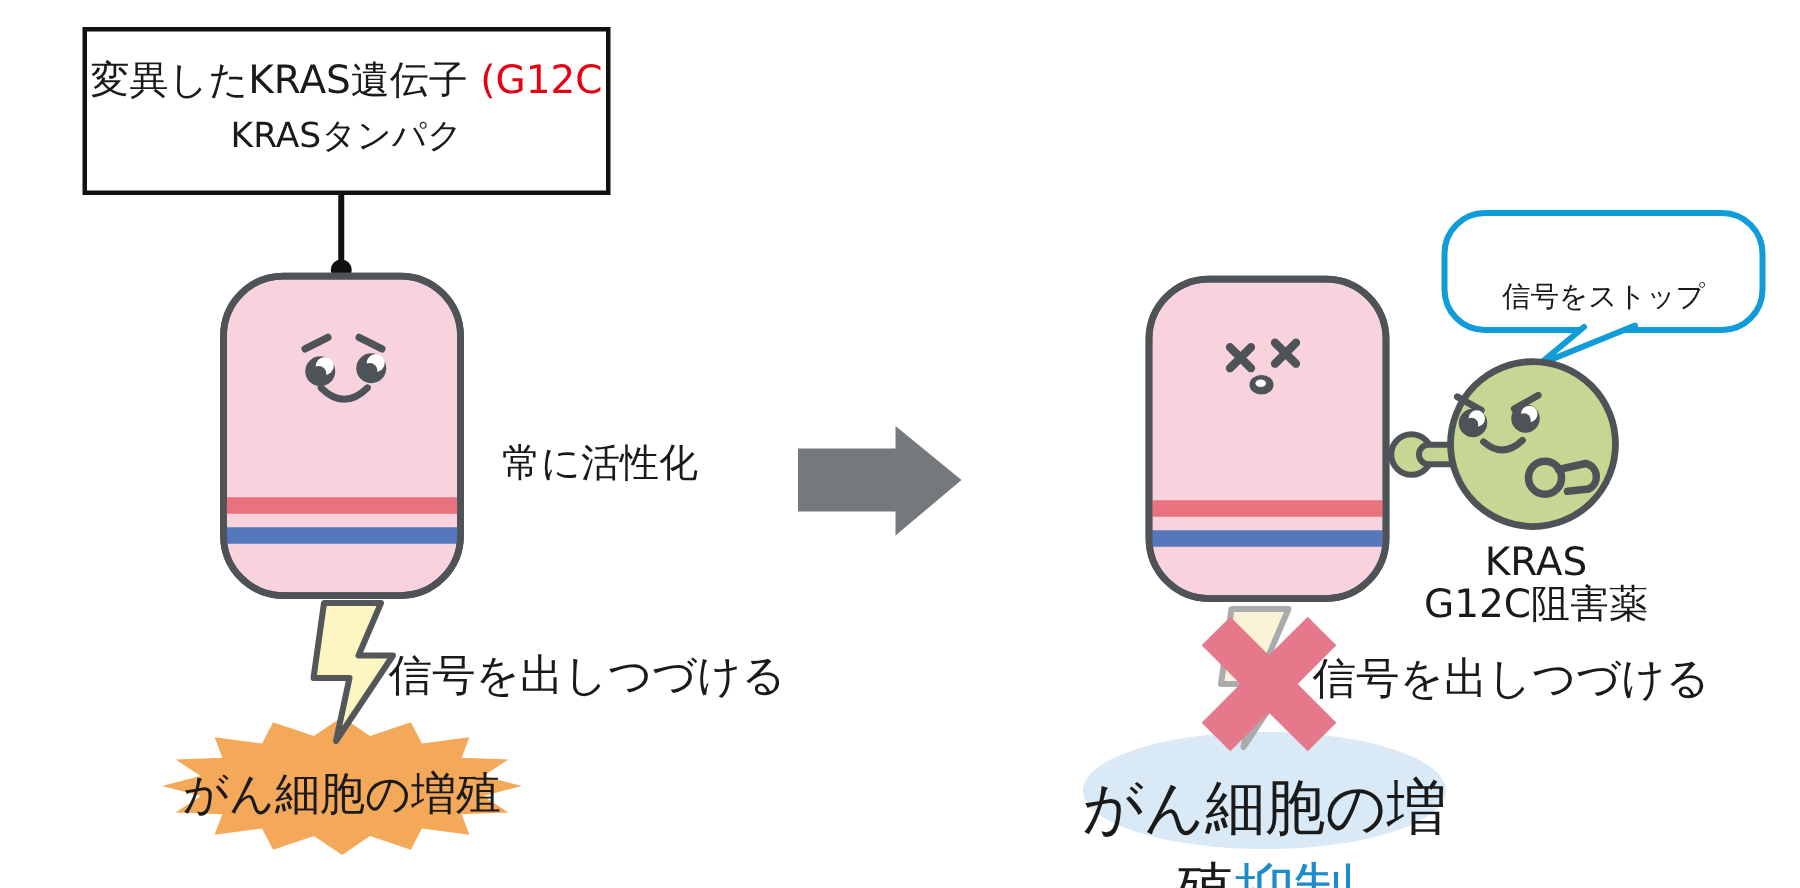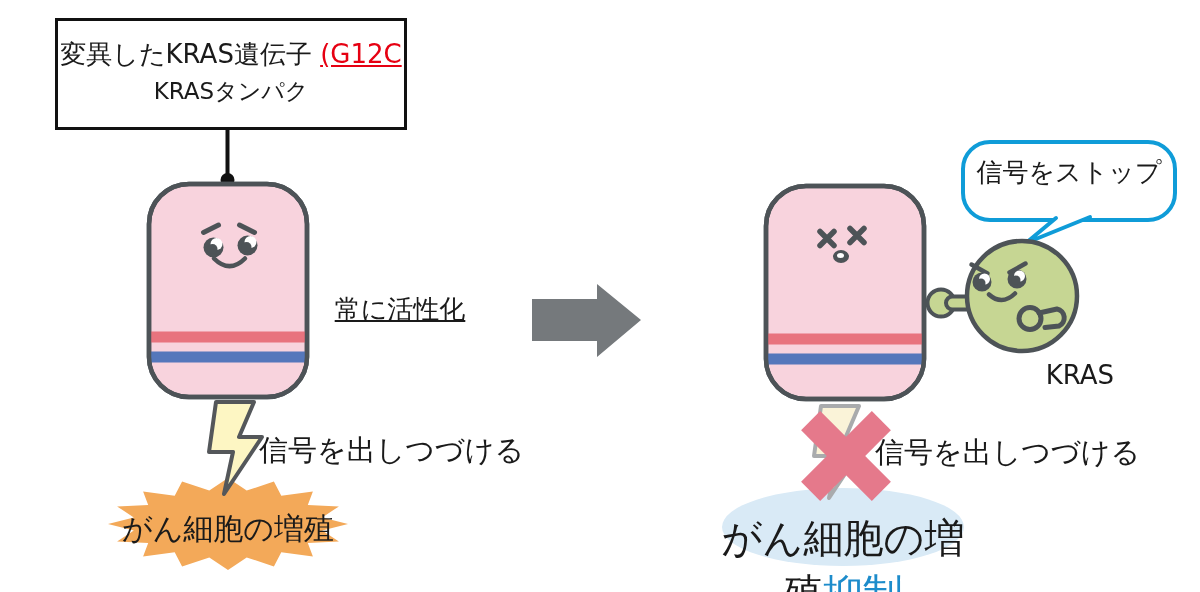--- a/index.html
+++ b/index.html
@@ -9,29 +9,29 @@
   .abs{position:absolute;}
   .center{text-align:center;}
   
   .header-box{
     left:55px;top:18px;width:346px;height:106px;
     border:3.5px solid #111111;background:#ffffff;
     display:flex;flex-direction:column;justify-content:center;
     text-align:center;line-height:34px;font-size:26px;letter-spacing:0;
   }
   .header-box .big{font-size:23px;line-height:40px;}
-  .red{color:#e60012;text-decoration:underline;}
+  .red{color:#e60012;}
   .blue{color:#1d8ccb;}
-  .status-text{left:312px;top:293px;width:176px;font-size:26px;line-height:32px;text-decoration:underline;}
+  .status-text{left:312px;top:293px;width:176px;font-size:26px;line-height:32px;}
   .signal-text-left{left:259px;top:431px;font-size:29px;}
   .signal-text-right{left:875px;top:433px;font-size:29px;}
   .starburst-text{left:106px;top:509px;width:244px;font-size:30px;}
   .ellipse-text{left:721px;top:511px;width:244px;font-size:40px;}
-  .bubble-text{left:963px;top:155px;width:212px;font-size:26px;}
-  .drug-name{left:934px;top:361px;width:180px;font-size:26px;line-height:28px;text-align:right;}
+  .bubble-text{left:963px;top:185px;width:212px;font-size:19px;}
+  .drug-name{left:934px;top:361px;width:180px;font-size:26px;line-height:28px;}
 </style>
 </head>
 <body>
 
 <div id="canvas">
 
   <svg id="shapes" viewBox="0 0 1200 592">
 
     <g>
       <line x1="227.5" y1="126" x2="227.5" y2="178" stroke="#111111" stroke-width="4"></line>
@@ -130,20 +130,21 @@
   </div>
 
   <div class="abs signal-text-left">信号を出しつづける</div>
 
   <div class="abs starburst-text center">がん細胞の増殖</div>
 
   <div class="abs bubble-text center">信号をストップ</div>
 
   <div class="abs drug-name center">
     <div>KRAS</div>
+    <div>G12C阻害薬</div>
   </div>
 
   <div class="abs signal-text-right">信号を出しつづける</div>
 
   <div class="abs ellipse-text center">
     <span>がん細胞の増殖</span><span class="blue">抑制</span>
   </div>
 
 </div>
 

